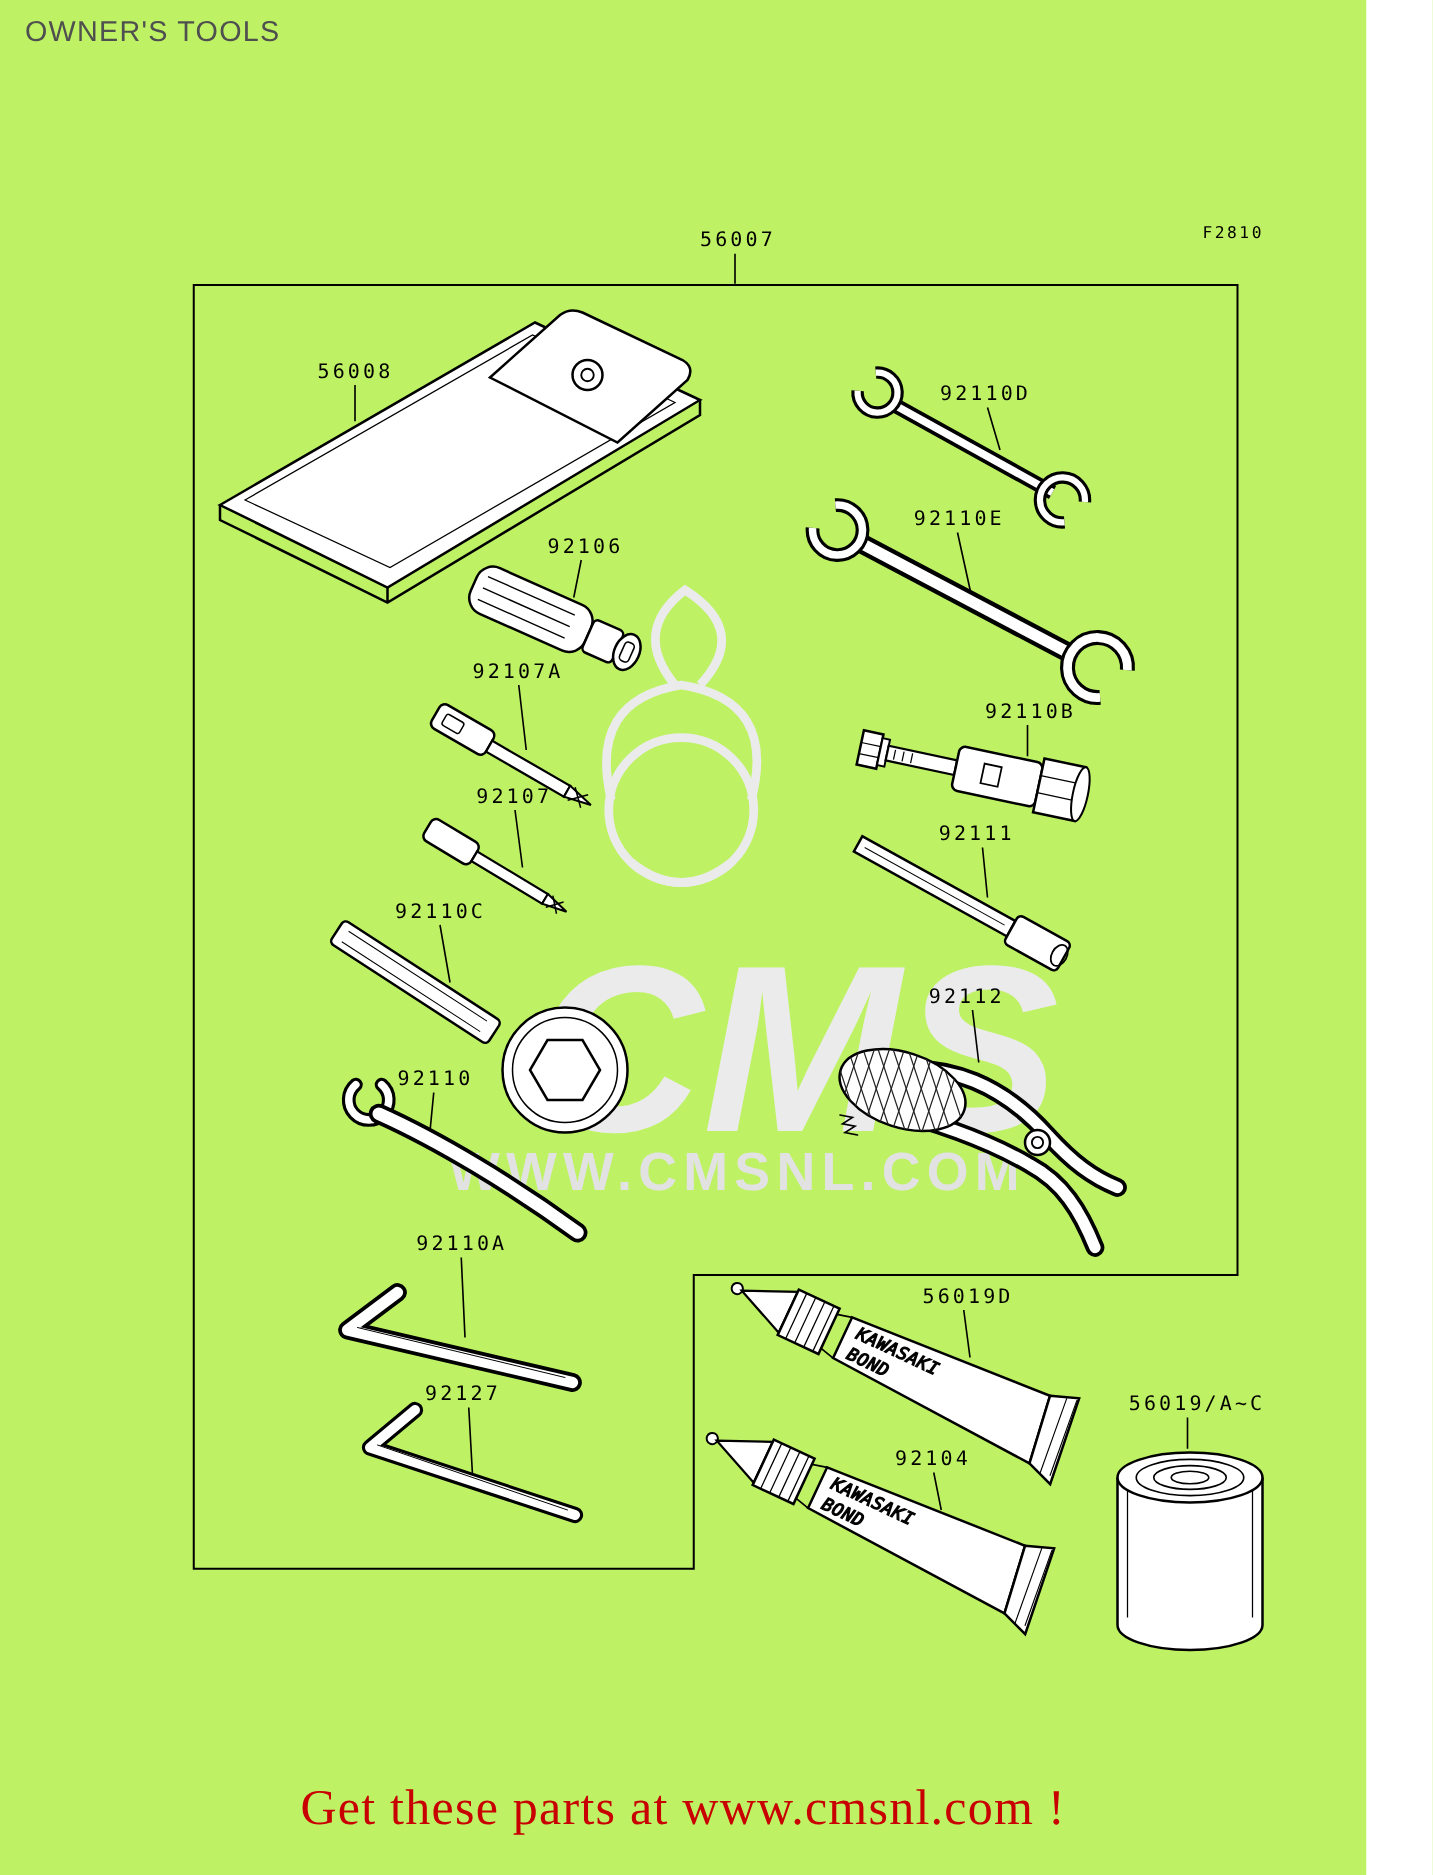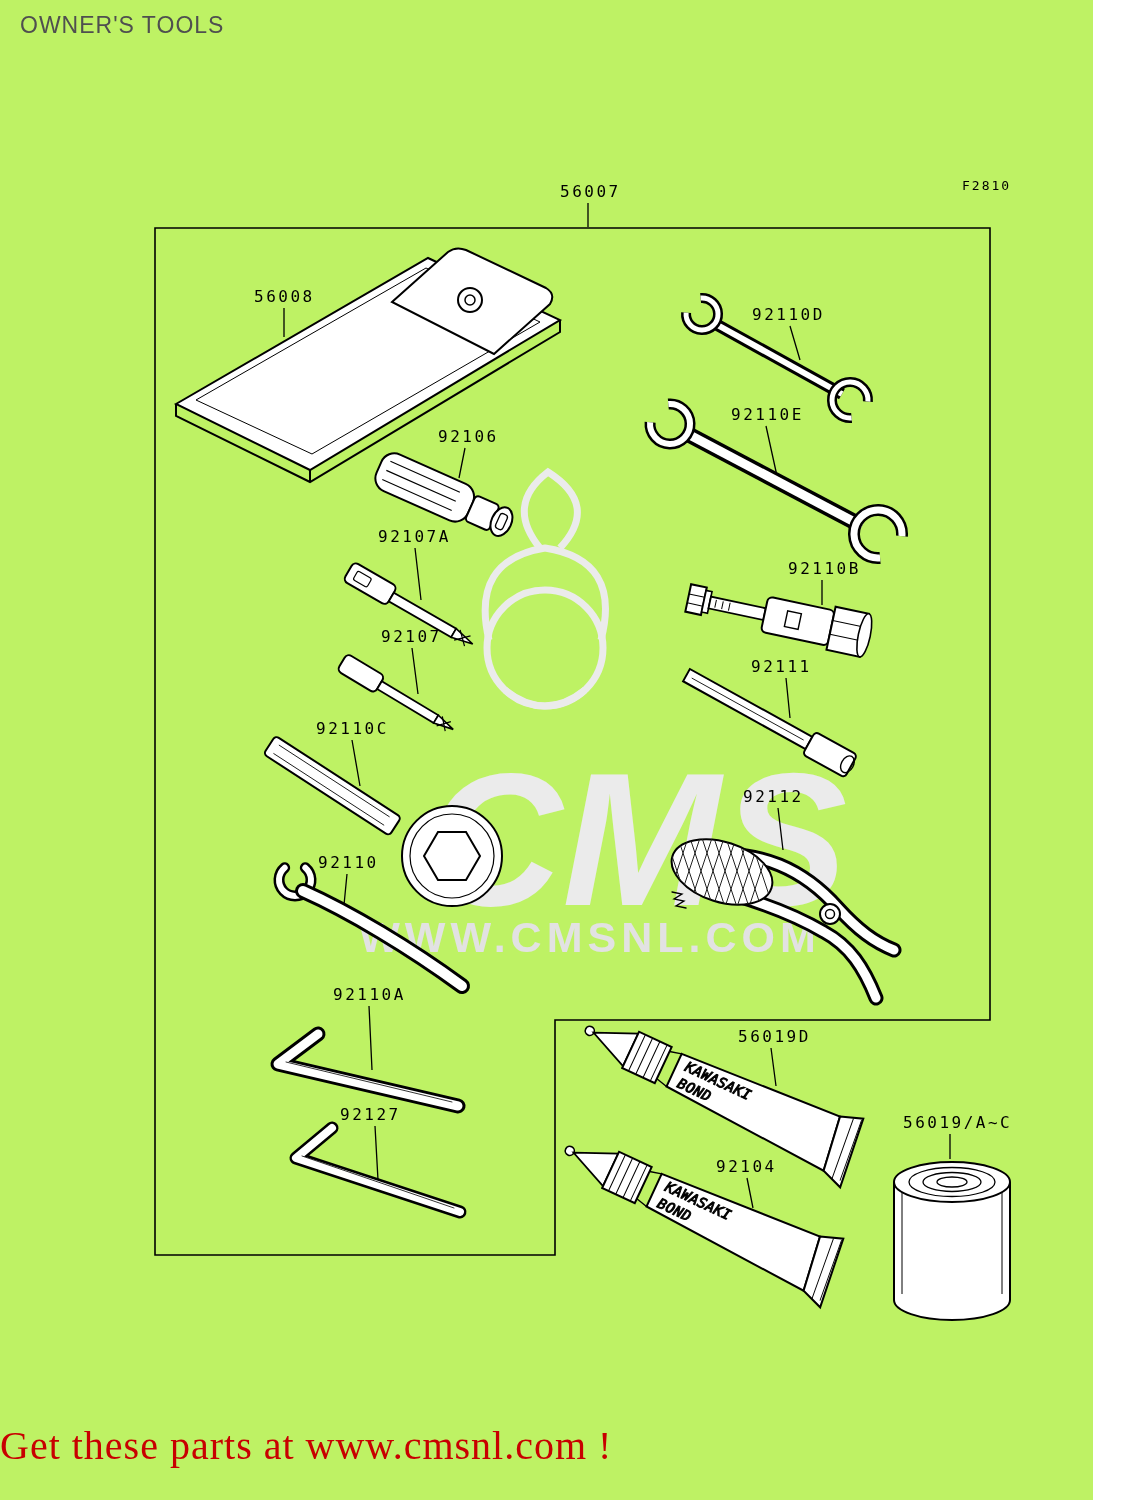--- a/index.html
+++ b/index.html
@@ -1,20 +1,20 @@
 <!DOCTYPE html>
 <html><head>
 <meta charset="utf-8">
 <style>
   html,body{margin:0;padding:0;background:#ffffff;}
   .canvas{position:relative;width:1093px;height:1500px;background:#bef264;overflow:hidden;
           font-family:"Liberation Sans",sans-serif;}
   .page-title{position:absolute;left:20px;top:12px;font-size:23px;color:#4f4f4f;
               letter-spacing:1px;font-family:"Liberation Sans",sans-serif;}
-  .footer{position:absolute;left:0;top:1422px;width:100%;text-align:left;
+  .footer{position:absolute;left:0;top:1422px;width:100%;text-align:center;
           font-family:"Liberation Serif",serif;font-size:40px;color:#c80000;letter-spacing:1px;
           cursor:pointer;}
   svg.diagram{position:absolute;left:0;top:0;}
   text.plabel{font-family:"DejaVu Sans Mono",monospace;font-size:16px;letter-spacing:2.5px;fill:#000;}
   text.psmall{font-family:"DejaVu Sans Mono",monospace;font-size:13px;letter-spacing:2px;fill:#000;}
   text.tube-text{font-family:"DejaVu Sans Mono",monospace;font-size:14px;font-style:italic;
                  letter-spacing:.5px;fill:#000;}
   .wm-brand{font-family:"Liberation Sans",sans-serif;font-weight:bold;font-style:italic;
             font-size:190px;fill:#ebebeb;}
   .wm-url{font-family:"Liberation Sans",sans-serif;font-weight:bold;font-size:43px;fill:#e2e2e2;

